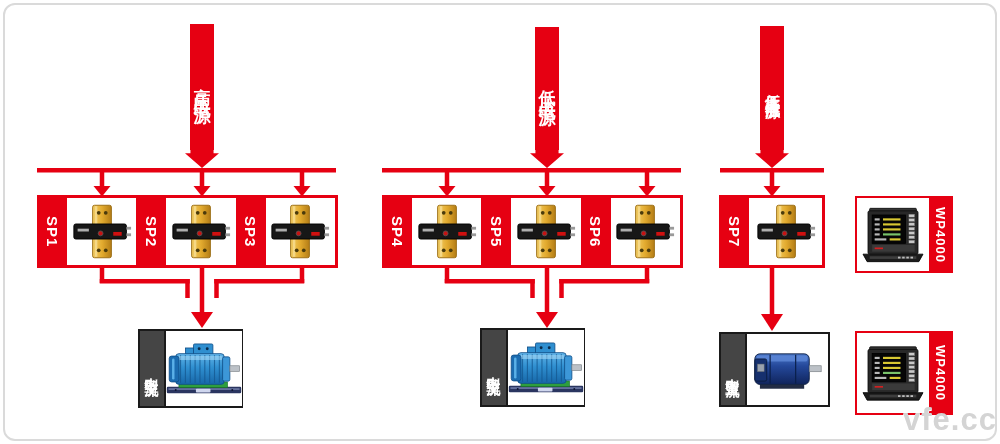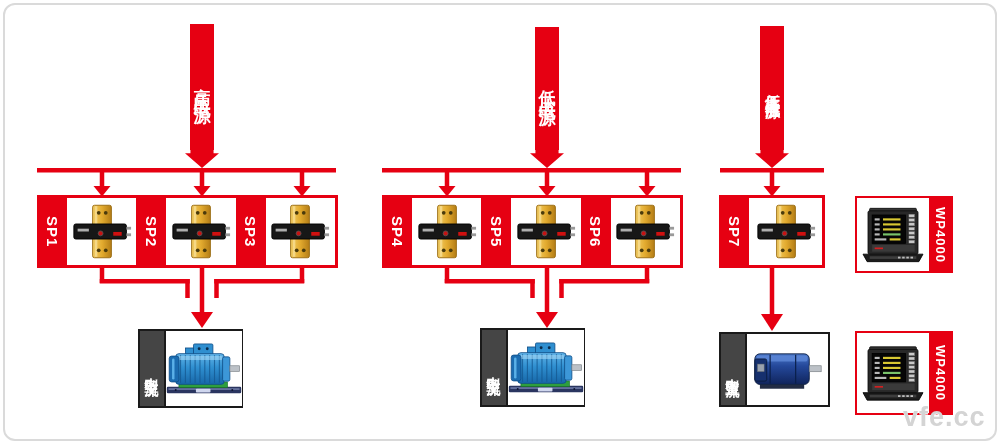--- a/index.html
+++ b/index.html
@@ -49,21 +49,21 @@
   .wp-box{
     position:absolute;border:2px solid #e60012;background:#fff;
     display:flex;box-sizing:border-box;
   }
   .wp-panel{flex:1 1 0;display:flex;align-items:center;justify-content:center;}
   .wp-strip{flex:0 0 22px;background:#e60012;display:flex;align-items:center;justify-content:center;}
   .wp-label{writing-mode:vertical-rl;color:#fff;font-weight:bold;font-size:13px;letter-spacing:1px;}
   
   #wires{position:absolute;left:0;top:0;pointer-events:none;}
   .watermark{
-    position:absolute;left:903px;top:402px;font-size:27px;font-weight:bold;
+    position:absolute;left:903px;top:402px;font-size:31px;font-weight:bold;
     color:#d4d4d4;letter-spacing:1px;text-shadow:0 1px 0 #ffffff;
   }
 </style>
 </head>
 <body>
 
 <div id="canvas">
   <div class="frame"></div>
 
   <svg id="wires" width="1000" height="444" viewBox="0 0 1000 444">

